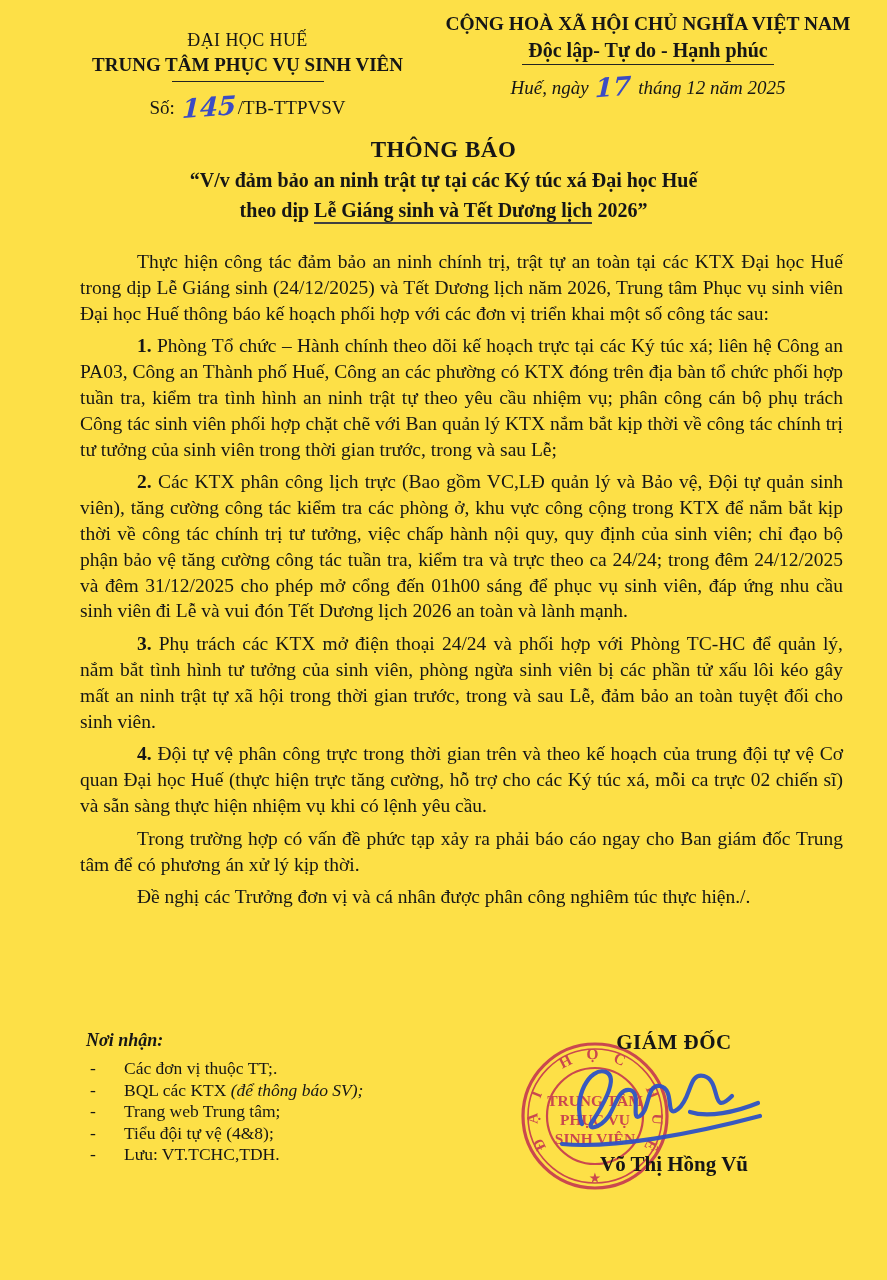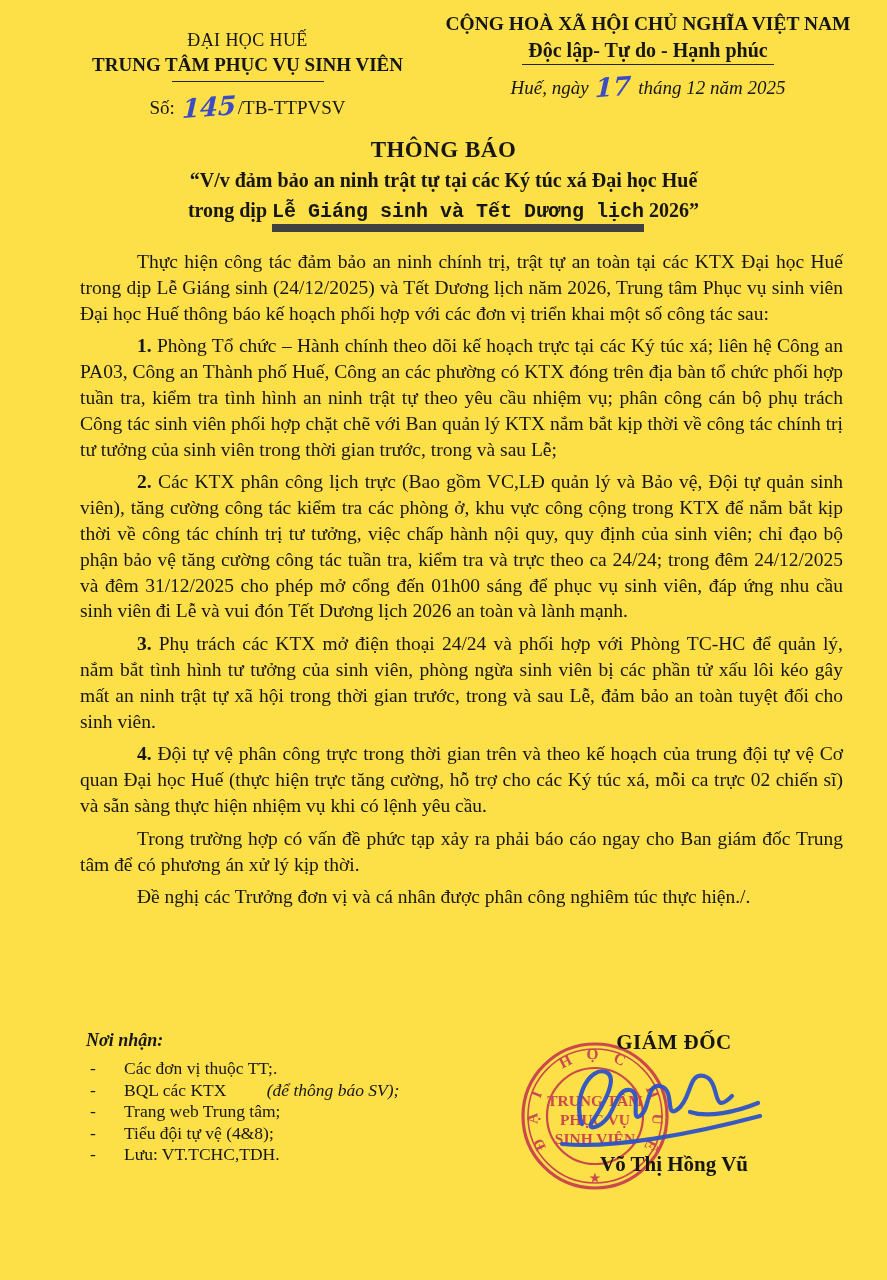--- a/index.html
+++ b/index.html
@@ -21,33 +21,33 @@
   }
   .header-right { position:absolute; left:428px; top:13px; width:440px; text-align:center; }
   .hr1 { font-size:19.5px; font-weight:bold; white-space:nowrap; }
   .hr2 { font-size:20px; font-weight:bold; margin-top:4px; display:inline-block;
          padding:0 6px 2px; border-bottom:1.8px solid #232323; }
   .hr-date { font-size:19px; font-style:italic; margin-top:12px; }
   
   .title-block { position:absolute; top:137px; left:0; width:100%; text-align:center; }
   .doc-title { font-size:23px; font-weight:bold; letter-spacing:.5px; }
   .doc-sub   { font-size:20px; font-weight:bold; line-height:26px; margin-top:4px; }
-  .sub-underline { border-bottom:8px solid #404040; padding-bottom:1px;font-family:Liberation Mono, monospace; }
+  .sub-underline { border-bottom:2px solid #404040; padding-bottom:1px; }
   
   .body-text { position:absolute; top:249px; left:80px; width:763px;
                font-size:19.5px; line-height:25.8px; text-align:justify; }
   .body-text p { margin:0 0 7px 0; text-indent:57px; }
   .pnum { font-weight:bold; }
   
   .footer-left { position:absolute; left:86px; top:1030px; width:340px; }
   .noinhan { font-size:18px; font-weight:bold; font-style:italic; }
   .recipients { margin-top:7px; font-size:17.5px; line-height:21.6px; }
   .recipient { display:flex; }
   .dash { width:34px; padding-left:4px; }
-  .rec-italic { font-style:italic;margin-left:36px; }
+  .rec-italic { font-style:italic; }
   .sign-block { position:absolute; left:518px; top:1030px; width:312px; text-align:center; }
   .sign-role { font-size:21px; font-weight:bold; letter-spacing:.5px; position:relative; z-index:3; }
   .sign-name { margin-top:97px; font-size:21px; font-weight:bold; position:relative; z-index:3; }
   .stamp-svg { position:absolute; left:500px; top:1026px; z-index:1; opacity:.9; }
   .sig-svg   { position:absolute; left:540px; top:1046px; z-index:4; }
 </style>
 </head>
 <body>
 
 <div class="page">
@@ -61,21 +61,21 @@
 
   <div class="header-right">
     <div class="hr1">CỘNG HOÀ XÃ HỘI CHỦ NGHĨA VIỆT NAM</div>
     <div><span class="hr2">Độc lập- Tự do - Hạnh phúc</span></div>
     <div class="hr-date"><span>Huế, ngày </span><span class="hw">17</span><span> tháng 12 năm 2025</span></div>
   </div>
 
   <div class="title-block">
     <div class="doc-title">THÔNG BÁO</div>
     <div class="doc-sub">“V/v đảm bảo an ninh trật tự tại các Ký túc xá Đại học Huế</div>
-    <div class="doc-sub"><span>trong dịp </span><span class="sub-underline">Lễ Giáng sinh và Tết Dương lịch</span><span> 2026”</span></div>
+    <div class="doc-sub"><span>theo dịp </span><span class="sub-underline">Lễ Giáng sinh và Tết Dương lịch</span><span> 2026”</span></div>
   </div>
 
   <div class="body-text">
     <p><span class="pnum"></span><span>Thực hiện công tác đảm bảo an ninh chính trị, trật tự an toàn tại các KTX Đại học Huế trong dịp Lễ Giáng sinh (24/12/2025) và Tết Dương lịch năm 2026, Trung tâm Phục vụ sinh viên Đại học Huế thông báo kế hoạch phối hợp với các đơn vị triển khai một số công tác sau:</span></p>
     <p><span class="pnum">1.</span><span> Phòng Tổ chức – Hành chính theo dõi kế hoạch trực tại các Ký túc xá; liên hệ Công an PA03, Công an Thành phố Huế, Công an các phường có KTX đóng trên địa bàn tổ chức phối hợp tuần tra, kiểm tra tình hình an ninh trật tự theo yêu cầu nhiệm vụ; phân công cán bộ phụ trách Công tác sinh viên phối hợp chặt chẽ với Ban quản lý KTX nắm bắt kịp thời về công tác chính trị tư tưởng của sinh viên trong thời gian trước, trong và sau Lễ;</span></p>
     <p><span class="pnum">2.</span><span> Các KTX phân công lịch trực (Bao gồm VC,LĐ quản lý và Bảo vệ, Đội tự quản sinh viên), tăng cường công tác kiểm tra các phòng ở, khu vực công cộng trong KTX để nắm bắt kịp thời về công tác chính trị tư tưởng, việc chấp hành nội quy, quy định của sinh viên; chỉ đạo bộ phận bảo vệ tăng cường công tác tuần tra, kiểm tra và trực theo ca 24/24; trong đêm 24/12/2025 và đêm 31/12/2025 cho phép mở cổng đến 01h00 sáng để phục vụ sinh viên, đáp ứng nhu cầu sinh viên đi Lễ và vui đón Tết Dương lịch 2026 an toàn và lành mạnh.</span></p>
     <p><span class="pnum">3.</span><span> Phụ trách các KTX mở điện thoại 24/24 và phối hợp với Phòng TC-HC để quản lý, nắm bắt tình hình tư tưởng của sinh viên, phòng ngừa sinh viên bị các phần tử xấu lôi kéo gây mất an ninh trật tự xã hội trong thời gian trước, trong và sau Lễ, đảm bảo an toàn tuyệt đối cho sinh viên.</span></p>
     <p><span class="pnum">4.</span><span> Đội tự vệ phân công trực trong thời gian trên và theo kế hoạch của trung đội tự vệ Cơ quan Đại học Huế (thực hiện trực tăng cường, hỗ trợ cho các Ký túc xá, mỗi ca trực 02 chiến sĩ) và sẵn sàng thực hiện nhiệm vụ khi có lệnh yêu cầu.</span></p>
     <p><span>Trong trường hợp có vấn đề phức tạp xảy ra phải báo cáo ngay cho Ban giám đốc Trung tâm để có phương án xử lý kịp thời.</span></p>
     <p><span>Đề nghị các Trưởng đơn vị và cá nhân được phân công nghiêm túc thực hiện./.</span></p>

